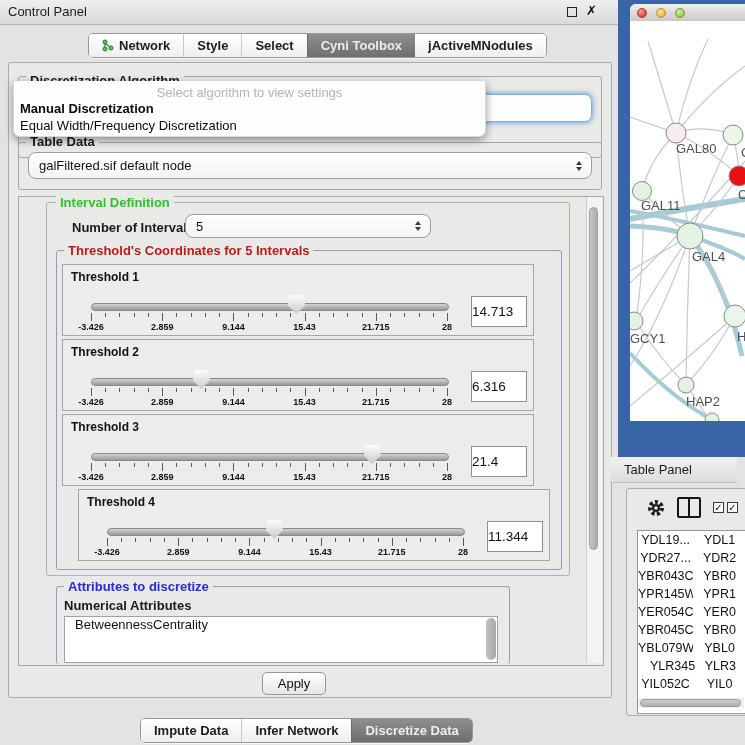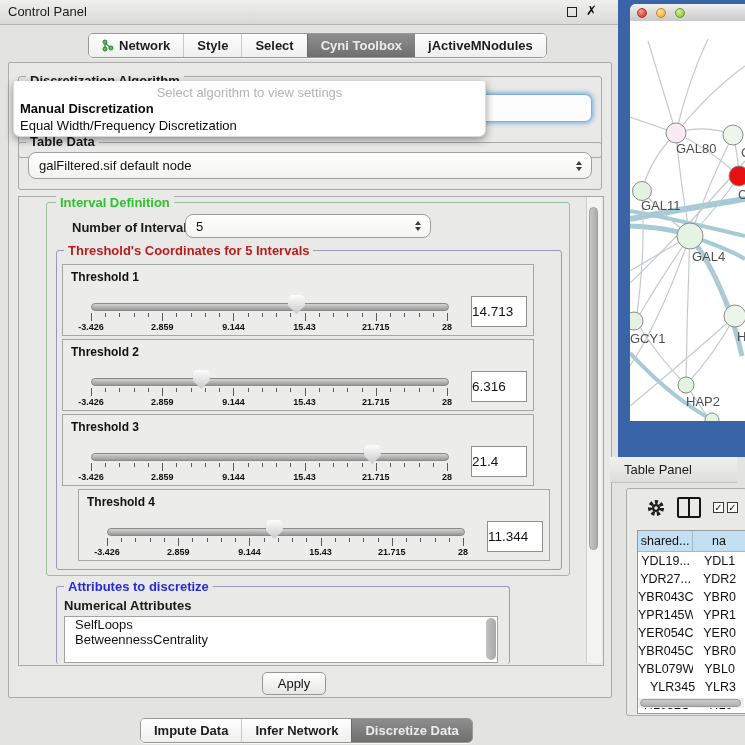--- a/index.html
+++ b/index.html
@@ -353,21 +353,20 @@
         <b style="left: 100%;">28</b>
       </div>
       <div class="thr-val">11.344</div>
     </div>
   </div>
 
 <div class="group" style="left:56px;top:586px;width:452px;height:77px;border-color:#9A9AB8;border-bottom:none;"></div>
 <span class="gtitle" style="left:64px;top:580px;color:#2A2AD4;font-weight:600;">Attributes to discretize</span>
 <span class="abs" style="left:64px;top:598px;font-weight:bold;">Numerical Attributes</span>
 <div class="attr-list" id="attr-list">
-    <div class="attr-item">SelfLoops</div>
     <div class="attr-item">BetweennessCentrality</div>
   </div>
 <div class="attr-sb"></div>
 
 <div class="abs apply-btn">Apply</div>
 
 <div class="abs segctl" style="left:140px;top:718px;">
   <span class="seg">
       <span>Impute Data</span>
     </span>
@@ -455,24 +454,20 @@
 <svg class="abs" style="left:646px;top:498px;" width="20" height="20">
   <circle cx="10" cy="10" r="6" fill="none" stroke="#1E1E1E" stroke-width="4" stroke-dasharray="3 2.3"></circle>
   <circle cx="10" cy="10" r="4" fill="#1E1E1E"></circle>
   <circle cx="10" cy="10" r="1.8" fill="#E9E9E7"></circle>
 </svg>
 <div class="colsvg-icon"></div>
 <div class="chk-icon" style="left:713px;top:502px;">✓</div>
 <div class="chk-icon" style="left:727px;top:502px;">✓</div>
 
 <div class="abs grid">
-  <div class="ghead">
-    <span class="hc" style="width:73px;">shared...</span>
-    <span class="hc" style="width:70px;">na</span>
-  </div>
   <div id="tbl-rows">
       <div class="trow">
         <span class="tcell" style="width: 73px;">YDL19...</span>
         <span class="tcell" style="width: 70px;">YDL1</span>
       </div>
       <div class="trow">
         <span class="tcell" style="width: 73px;">YDR27...</span>
         <span class="tcell" style="width: 70px;">YDR2</span>
       </div>
       <div class="trow">

